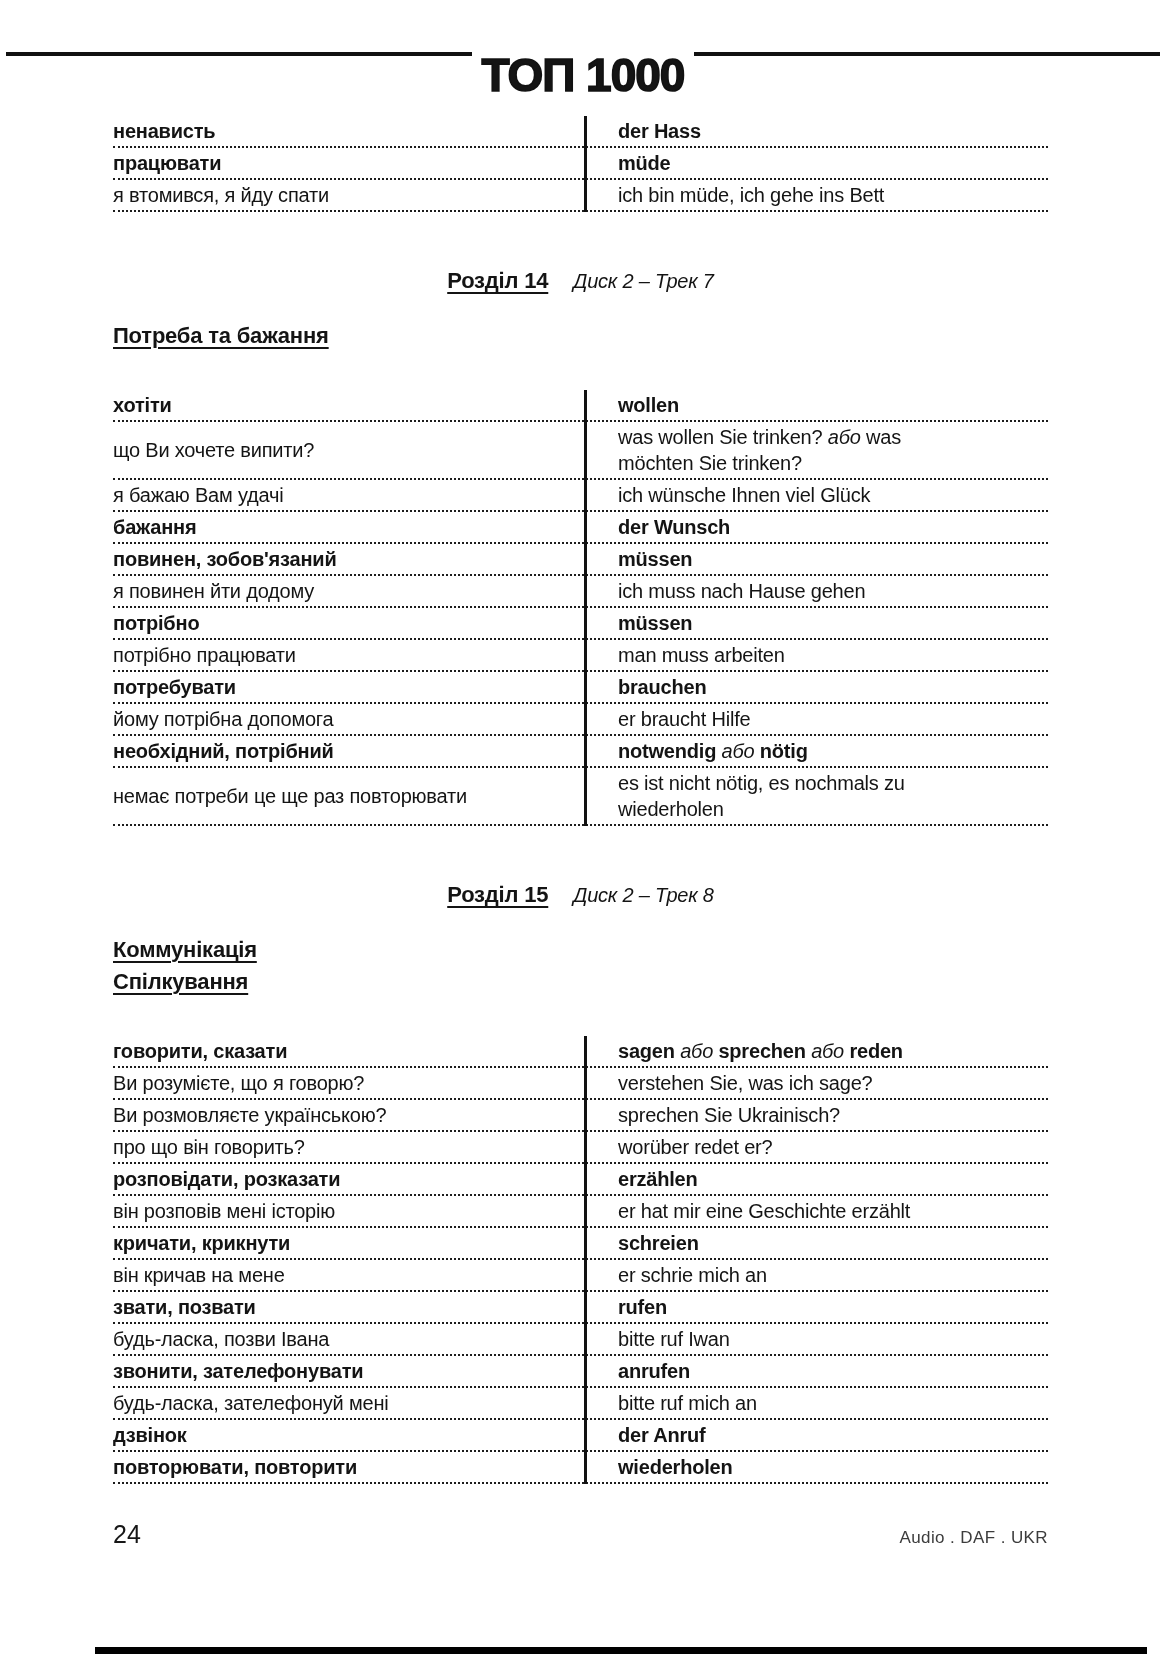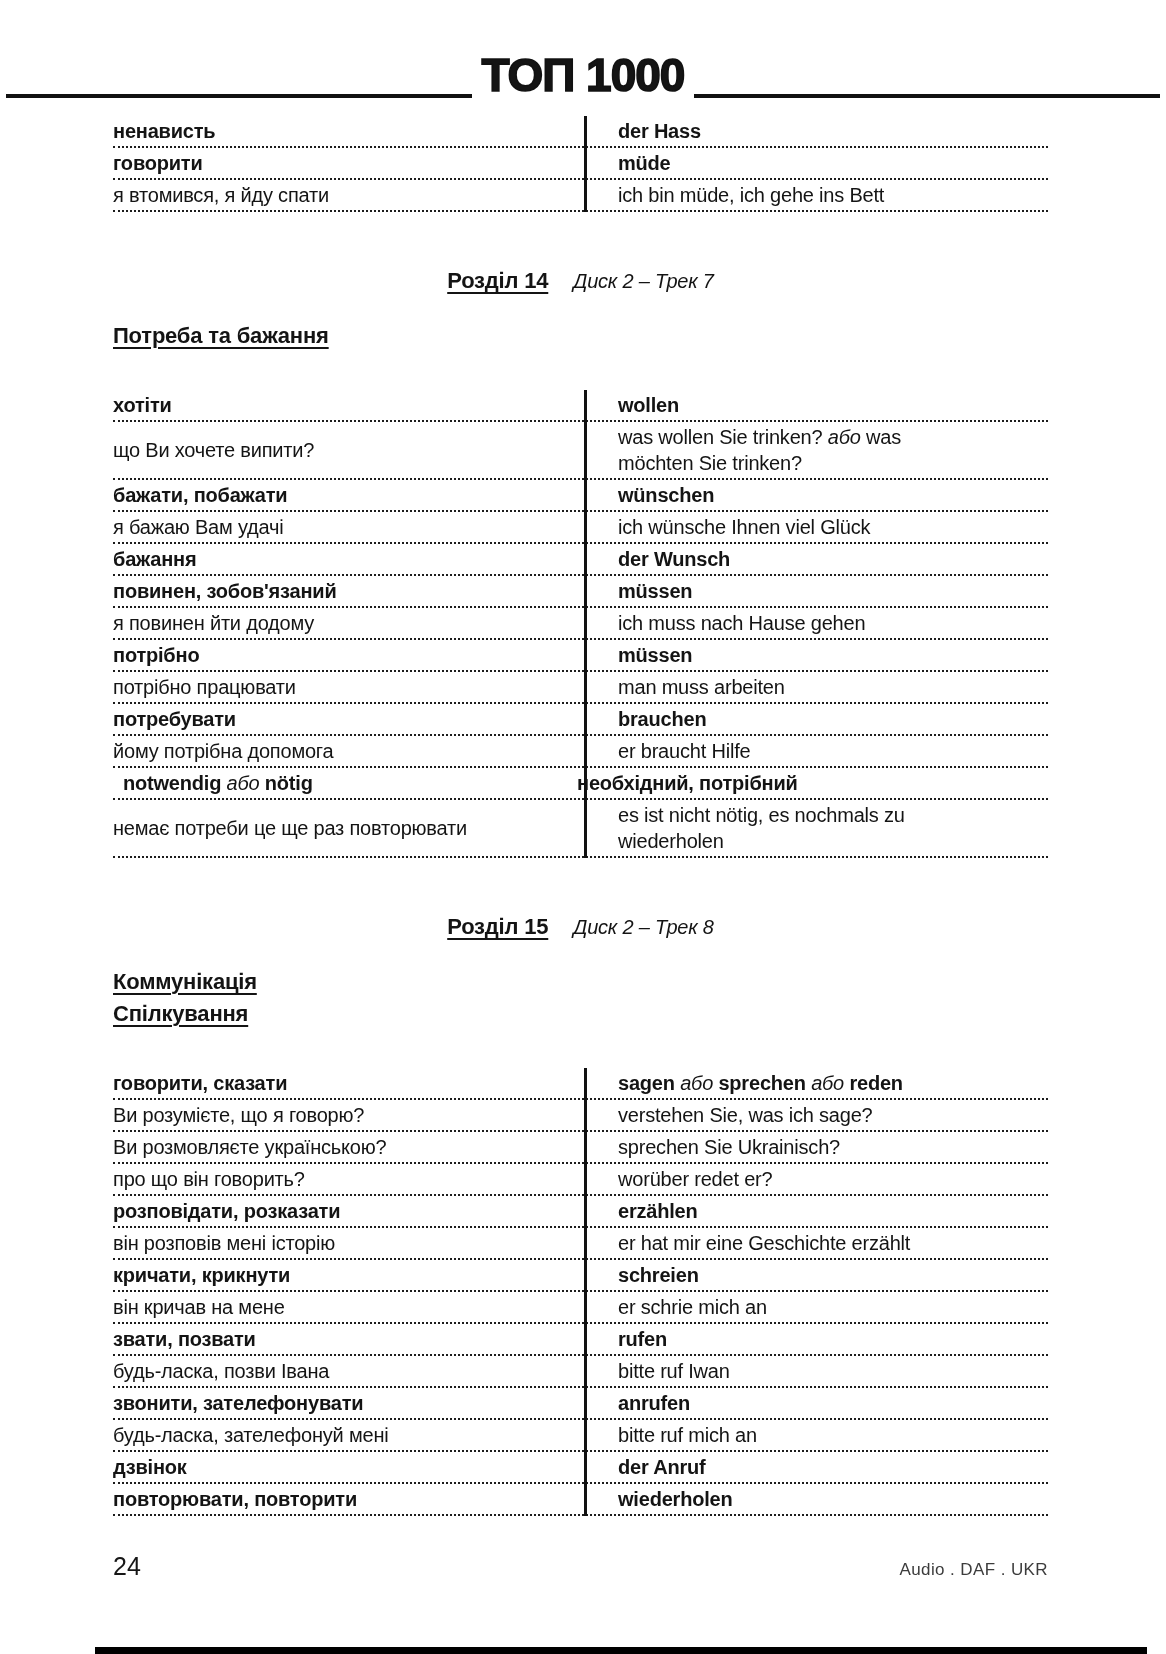--- a/index.html
+++ b/index.html
@@ -8,21 +8,21 @@
     width:1166px; height:1654px;
     margin:0 auto;
     background:#ffffff;
     color:#141414;
     font-family:"Liberation Sans","DejaVu Sans",sans-serif;
     overflow:hidden;
   }
 
   
   .hdr {
-    display:flex; align-items:flex-end;
+    display:flex; align-items:flex-start;
     margin:52px 6px 0 6px;
   }
   .hdr .rule { flex:1; height:4px; background:#111; }
   .hdr h1 {
     margin:0 10px;
     font-size:46px; line-height:46px;
     font-weight:900;
     letter-spacing:-1px;
     -webkit-text-stroke:1.6px #111;
     white-space:nowrap;
@@ -114,21 +114,21 @@
           <div class="vrow bold">
             <div class="cell cell-ua">
               <span><span class="seg">ненависть</span></span>
             </div>
             <div class="cell cell-de">
               <span><span class="seg">der Hass</span></span>
             </div>
           </div>
           <div class="vrow bold">
             <div class="cell cell-ua">
-              <span><span class="seg">говорити</span></span>
+              <span><span class="seg">працювати</span></span>
             </div>
             <div class="cell cell-de">
               <span><span class="seg">müde</span></span>
             </div>
           </div>
           <div class="vrow">
             <div class="cell cell-ua">
               <span><span class="seg">я втомився, я йду спати</span></span>
             </div>
             <div class="cell cell-de">
@@ -153,28 +153,20 @@
             </div>
           </div>
           <div class="vrow">
             <div class="cell cell-ua">
               <span><span class="seg">що Ви хочете випити?</span></span>
             </div>
             <div class="cell cell-de">
               <span><span class="seg">was wollen Sie trinken? </span><span class="seg-i">або</span><span class="seg"> was</span><br><span class="seg">möchten Sie trinken?</span></span>
             </div>
           </div>
-          <div class="vrow bold">
-            <div class="cell cell-ua">
-              <span><span class="seg">бажати, побажати</span></span>
-            </div>
-            <div class="cell cell-de">
-              <span><span class="seg">wünschen</span></span>
-            </div>
-          </div>
           <div class="vrow">
             <div class="cell cell-ua">
               <span><span class="seg">я бажаю Вам удачі</span></span>
             </div>
             <div class="cell cell-de">
               <span><span class="seg">ich wünsche Ihnen viel Glück</span></span>
             </div>
           </div>
           <div class="vrow bold">
             <div class="cell cell-ua">
@@ -226,25 +218,25 @@
           </div>
           <div class="vrow">
             <div class="cell cell-ua">
               <span><span class="seg">йому потрібна допомога</span></span>
             </div>
             <div class="cell cell-de">
               <span><span class="seg">er braucht Hilfe</span></span>
             </div>
           </div>
           <div class="vrow bold">
+            <div class="cell cell-ua">
+              <span><span class="seg">необхідний, потрібний</span></span>
+            </div>
             <div class="cell cell-de">
               <span><span class="seg">notwendig </span><span class="seg-i">або</span><span class="seg"> nötig</span></span>
-            </div>
-            <div class="cell cell-ua">
-              <span><span class="seg">необхідний, потрібний</span></span>
             </div>
           </div>
           <div class="vrow">
             <div class="cell cell-ua">
               <span><span class="seg">немає потреби це ще раз повторювати</span></span>
             </div>
             <div class="cell cell-de">
               <span><span class="seg">es ist nicht nötig, es nochmals zu</span><br><span class="seg">wiederholen</span></span>
             </div>
           </div>

